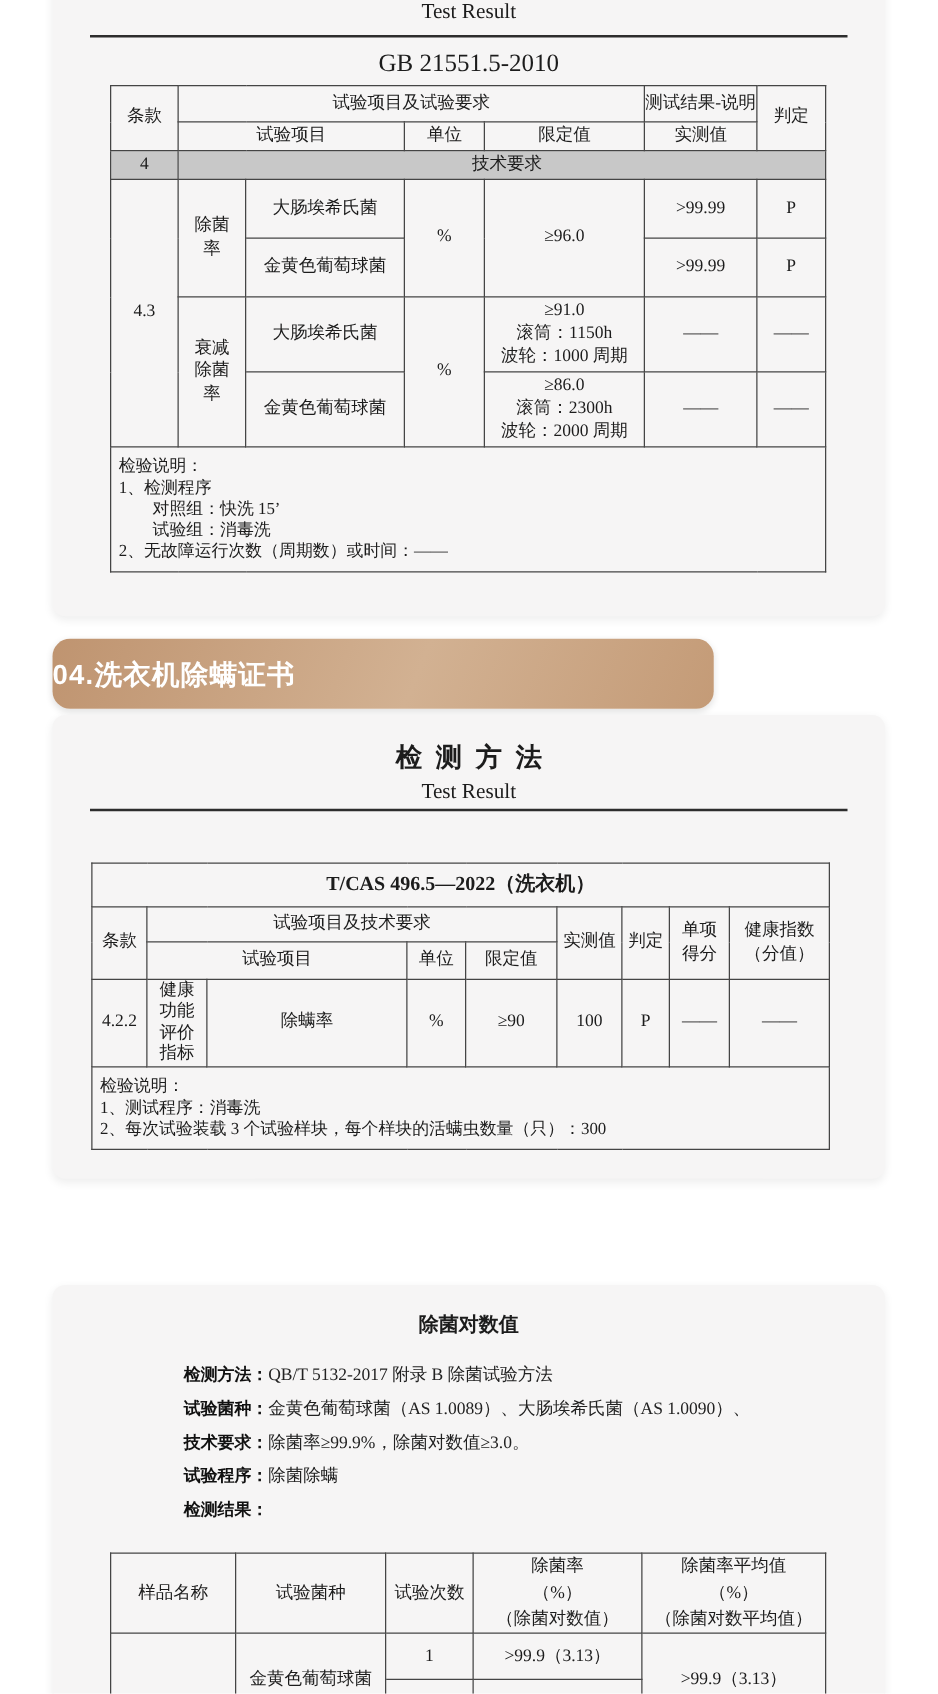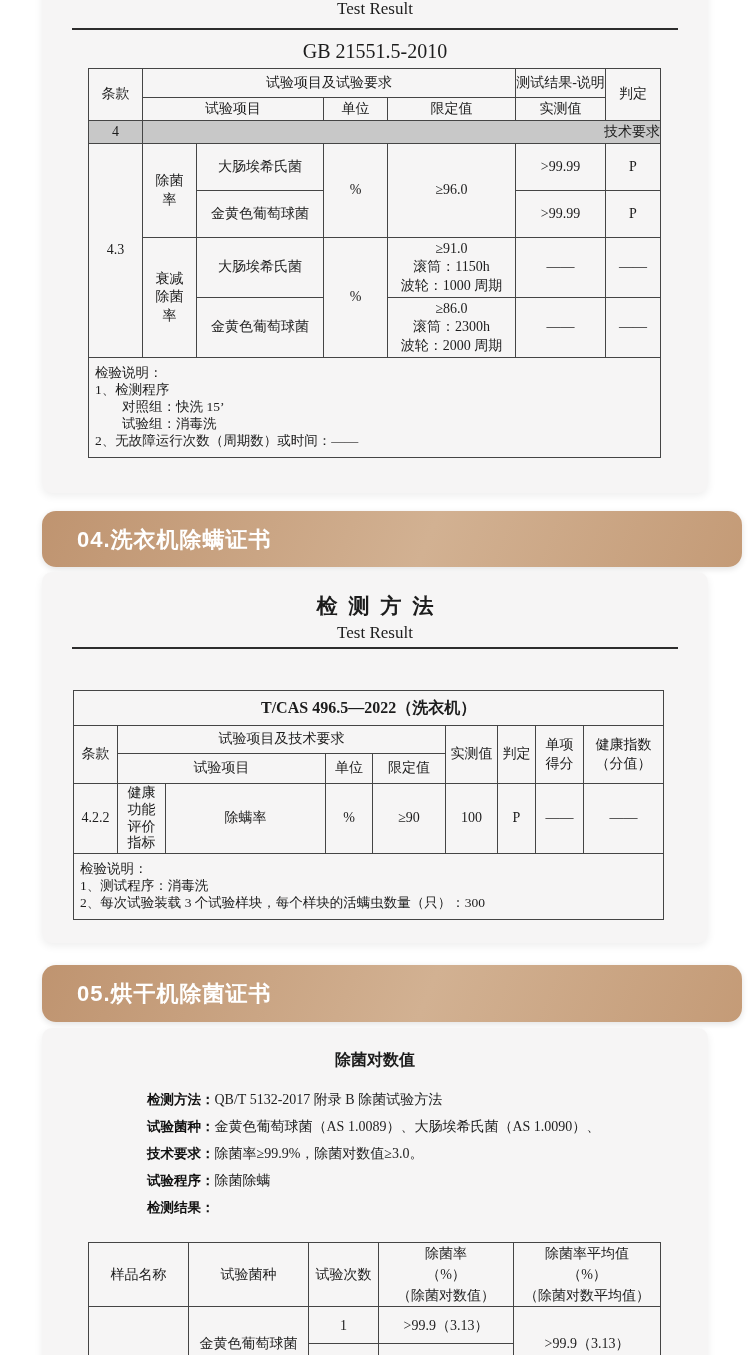--- a/index.html
+++ b/index.html
@@ -8,42 +8,42 @@
     overflow:hidden;font-family:"Liberation Serif","DejaVu Serif",serif;color:#1c1c1c;
   }
   .card{
     position:absolute;left:42px;width:666px;background:#f6f5f5;
     border-radius:10px;box-shadow:0 3px 8px rgba(0,0,0,0.07);
   }
   #card1{top:-30px;height:523px;}
   #card2{top:572px;height:371px;}
   #card3{top:1028px;height:345px;}
   .banner{
-    position:absolute;left:42px;width:700px;height:56px;border-radius:14px;
+    position:absolute;left:42px;width:529px;height:56px;border-radius:14px;
     background:linear-gradient(112deg,#bf9470 0%,#d2b192 55%,#c49b77 100%);
     color:#ffffff;font-family:"Liberation Sans","DejaVu Sans",sans-serif;
-    font-weight:bold;font-size:22px;line-height:57px;padding-left:35px;
+    font-weight:bold;font-size:22px;line-height:57px;
     box-sizing:border-box;letter-spacing:1px;box-shadow:0 2px 6px rgba(0,0,0,0.12);
   }
   #banner04{top:511px;}
   #banner05{top:965px;height:57px;}
   .ctext{position:absolute;left:42px;width:666px;text-align:center;}
   .hline{position:absolute;left:72px;width:606px;height:2px;background:#2d2d2d;}
   #top-test-result{top:-1px;font-size:17px;}
   #hline1{top:28px;}
   #gb-title{top:40px;font-size:20px;}
   #jyjg-title{top:592px;font-size:21px;font-weight:bold;letter-spacing:11px;text-indent:11px;}
   #test-result-2{top:623px;font-size:17px;}
   #hline2{top:647px;}
   #perf-title{top:1050px;font-size:16px;font-weight:bold;font-family:"Liberation Sans","DejaVu Sans",sans-serif;}
   table{border-collapse:collapse;table-layout:fixed;position:absolute;font-size:14px;background:transparent;}
   td{border:1px solid #454545;text-align:center;vertical-align:middle;padding:0;line-height:1.3;overflow:hidden;}
   .pre{white-space:pre-wrap;}
   .grayrow td{background:#c8c8c8;}
-  .lefted{text-align:right;padding-left:8px;box-sizing:border-box;margin-top:28px;}
+  .lefted{text-align:center;padding-left:8px;box-sizing:border-box;margin-top:28px;}
   .notes-cell{
     text-align:left;padding:6px 8px 8px 6px;font-size:13.5px;line-height:17px;
     white-space:pre-wrap;box-sizing:border-box;vertical-align:top;
   }
   #t1{left:88px;top:68px;width:572px;}
   #t2{left:73px;top:690px;width:590px;}
   #t2 .title-cell{font-weight:bold;font-size:16px;}
   #t3{left:88px;top:1242px;width:572px;}
   #t3 td{line-height:1.5;}
   .info-block{position:absolute;left:115px;top:1086px;width:560px;
@@ -188,21 +188,20 @@
       <td>——</td>
     </tr>
     <tr style="height:54px">
       <td colspan="9" class="notes-cell">检验说明：
 1、测试程序：消毒洗
 2、每次试验装载 3 个试验样块，每个样块的活螨虫数量（只）：300</td>
     </tr>
   </tbody>
     </table>
 
-  <div class="banner" id="banner05">05.烘干机除菌证书</div>
 
   <div class="card" id="card3"></div>
   <div class="ctext" id="perf-title">除菌对数值</div>
 
   <div class="info-block">
     <div class="info-line">
       <span class="info-label">检测方法：</span><span class="info-value">QB/T 5132-2017 附录 B 除菌试验方法</span>
     </div>
     <div class="info-line">
       <span class="info-label">试验菌种：</span><span class="info-value">金黄色葡萄球菌（AS 1.0089）、大肠埃希氏菌（AS 1.0090）、</span>

